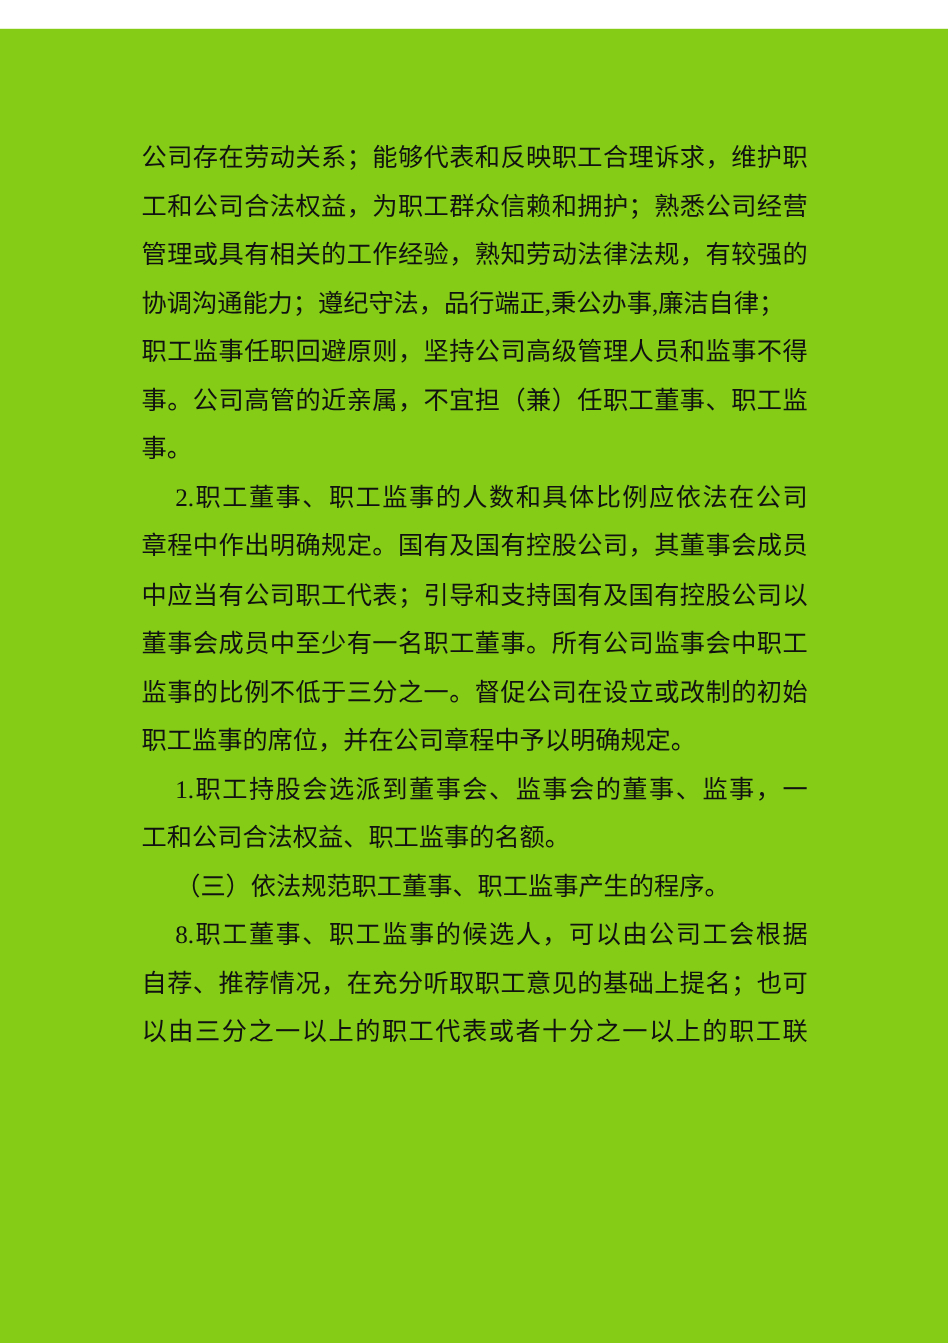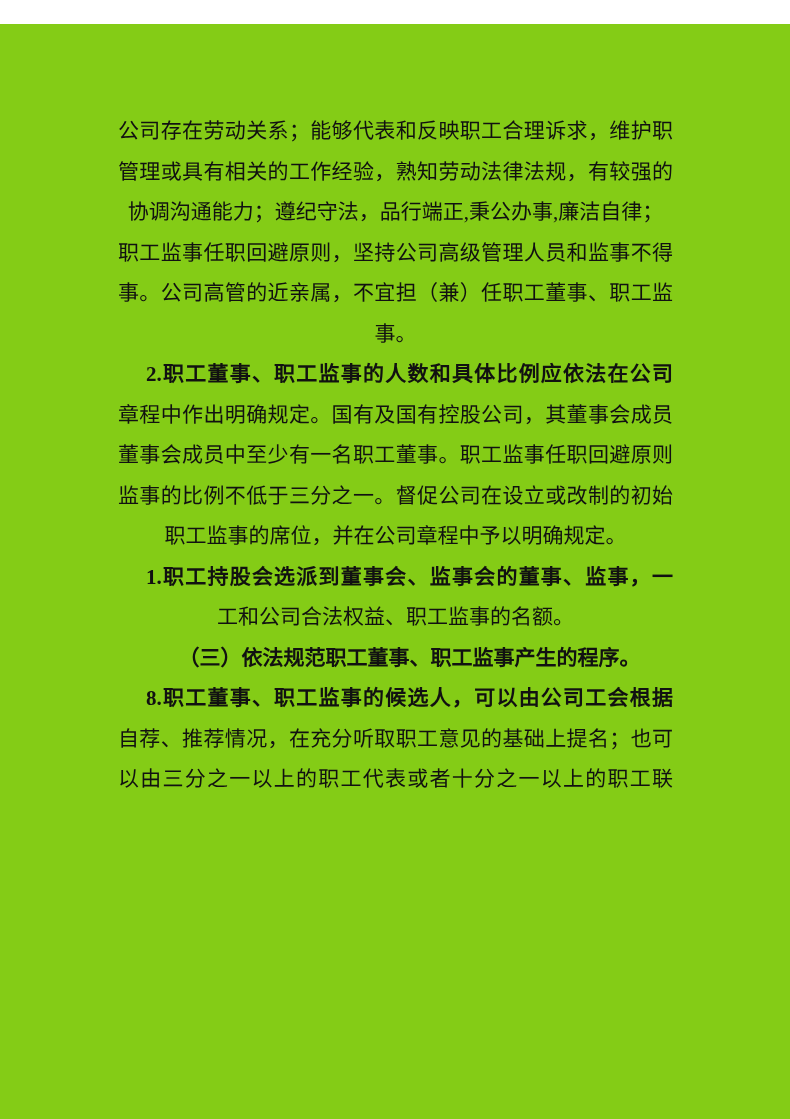--- a/index.html
+++ b/index.html
@@ -20,49 +20,50 @@
     position: absolute;
     left: 118px;
     top: 87px;
     width: 555px;
   }
   .line {
     font-size: 21px;
     line-height: 40.5px;
     height: 40.5px;
     overflow: hidden;
-    text-align: center;
+    text-align: left;
     letter-spacing: 0;
   }
   
   .line.j {
     text-align: justify;
     text-align-last: justify;
     text-justify: distribute;
   }
   
   .line.ind {
     text-indent: 28px;
-    font-weight: bold;
   }
 </style>
 </head>
 <body>
 
 <div class="page" style="background: #84cc16; color: rgb(17, 17, 17); margin-top: 24px;">
   <div class="content">
       <div class="line j">公司存在劳动关系；能够代表和反映职工合理诉求，维护职</div>
+      <div class="line j">工和公司合法权益，为职工群众信赖和拥护；熟悉公司经营</div>
       <div class="line j">管理或具有相关的工作经验，熟知劳动法律法规，有较强的</div>
       <div class="line">协调沟通能力；遵纪守法，品行端正,秉公办事,廉洁自律；</div>
       <div class="line j">职工监事任职回避原则，坚持公司高级管理人员和监事不得</div>
       <div class="line j">事。公司高管的近亲属，不宜担（兼）任职工董事、职工监</div>
       <div class="line">事。</div>
       <div class="line j ind">2.职工董事、职工监事的人数和具体比例应依法在公司</div>
       <div class="line j">章程中作出明确规定。国有及国有控股公司，其董事会成员</div>
-      <div class="line j">董事会成员中至少有一名职工董事。职工监事任职回避原则</div>
+      <div class="line j">中应当有公司职工代表；引导和支持国有及国有控股公司以</div>
+      <div class="line j">董事会成员中至少有一名职工董事。所有公司监事会中职工</div>
       <div class="line j">监事的比例不低于三分之一。督促公司在设立或改制的初始</div>
       <div class="line">职工监事的席位，并在公司章程中予以明确规定。</div>
       <div class="line j ind">1.职工持股会选派到董事会、监事会的董事、监事，一</div>
       <div class="line">工和公司合法权益、职工监事的名额。</div>
       <div class="line ind">（三）依法规范职工董事、职工监事产生的程序。</div>
       <div class="line j ind">8.职工董事、职工监事的候选人，可以由公司工会根据</div>
       <div class="line j">自荐、推荐情况，在充分听取职工意见的基础上提名；也可</div>
       <div class="line j">以由三分之一以上的职工代表或者十分之一以上的职工联</div>
     </div>
 </div>

